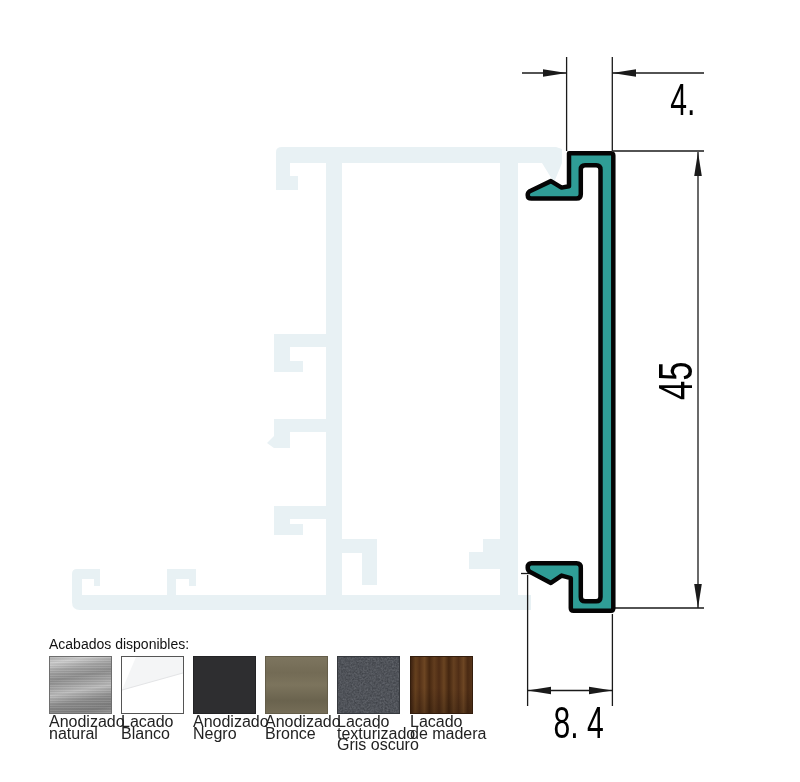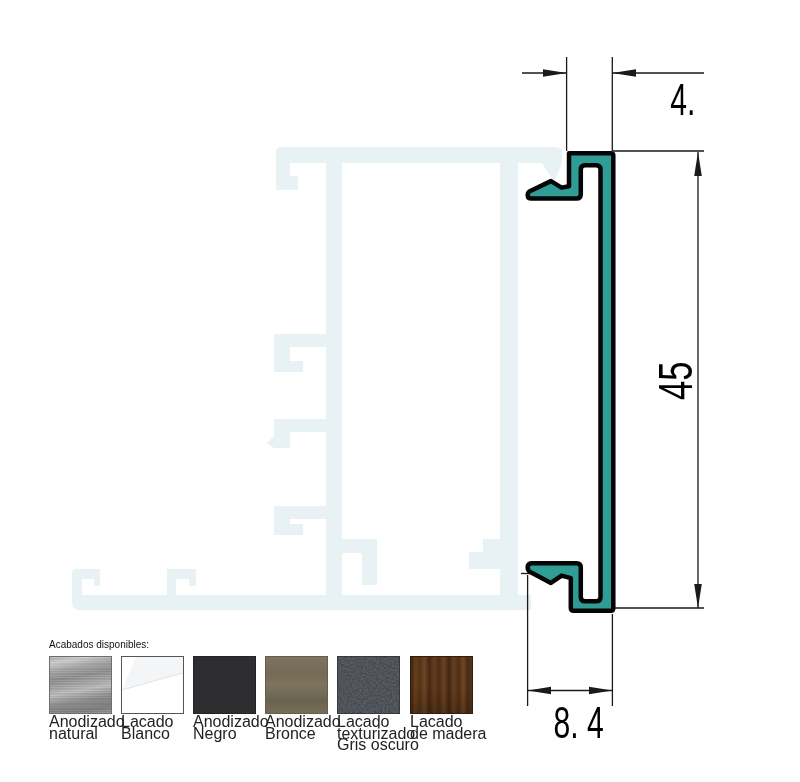--- a/index.html
+++ b/index.html
@@ -107,21 +107,21 @@
 
   <g transform="translate(692,400) rotate(-90)">
     <text x="0" y="0" font-family="Liberation Sans, sans-serif" font-size="48" fill="#000" transform="scale(0.72,1)">45</text>
   </g>
 
   <g transform="translate(553.5,738) scale(0.67,1)">
     <text x="0" y="0" font-family="Liberation Sans, sans-serif" font-size="45" fill="#000">8. 4</text>
   </g>
 </svg>
 
-<div class="lbl" style="left:49px;top:639px;font-size:10px;color:#111;">Acabados disponibles:</div>
+<div class="lbl" style="left:49px;top:639px;font-size:14px;color:#111;">Acabados disponibles:</div>
 
 <div class="sw" style="left:49px;border:1px solid #6e6e6e;background:
   repeating-linear-gradient(180deg, rgba(255,255,255,0.07) 0 1px, rgba(0,0,0,0.05) 1px 2.5px),
   linear-gradient(170deg,#b4b4b4 0%,#cdcdcd 10%,#a6a6a6 22%,#8f8f8f 36%,#a5a5a5 48%,#bcbcbc 58%,#8c8c8c 74%,#7e7e7e 90%,#949494 100%);"></div>
 
 <div class="sw" style="left:121px;background:#ffffff;border:1px solid #555;overflow:hidden;">
   <svg width="61" height="56" style="position:absolute;left:0;top:0;">
 
     <polygon points="0,33 61,16 61,0 14,0" fill="#f4f5f6"></polygon>
     <line x1="0" y1="33" x2="61" y2="16" stroke="#e3e4e6" stroke-width="1.2"></line>

